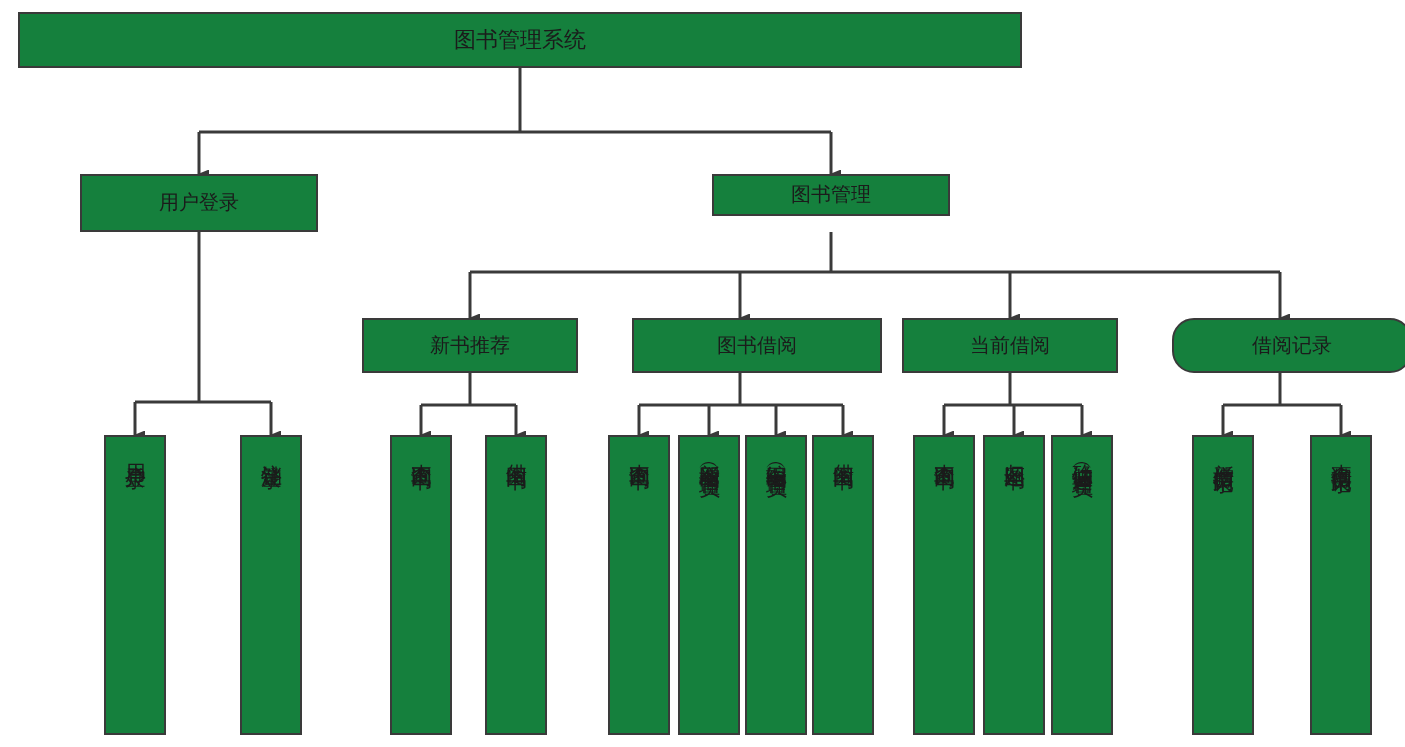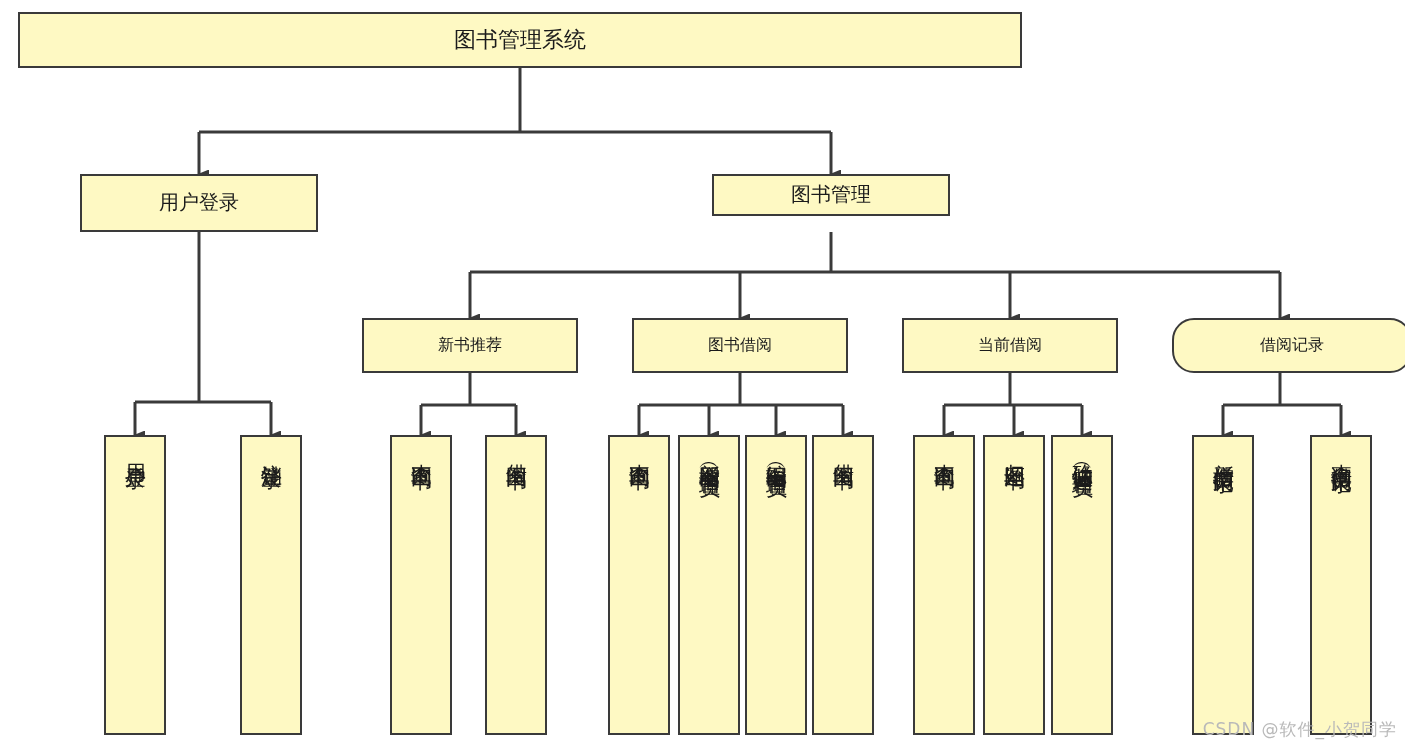--- a/index.html
+++ b/index.html
@@ -13,35 +13,35 @@
   }
   #diagram-root{position:relative;width:1405px;height:747px;}
 
   
   #connector-layer{position:absolute;left:0;top:0;width:1405px;height:747px;}
 
   
   .node{
     position:absolute;
     box-sizing:border-box;
-    background:#fef9c3;
+    background:#15803d;
     border:2px solid #3a3a3a;
     display:flex;
     align-items:center;
     justify-content:center;
     color:#1b1b1b;
     line-height:1.28;
     z-index:2;
   }
   .node .label{ text-align:center; display:block; }
 
   
   .node-root{ font-size:22px; }
   .node-l2{ font-size:20px; }
-  .node-l3{ font-size:16px; }
+  .node-l3{ font-size:20px; }
 
   
   .node-leaf{
     font-size:21px;
     align-items:flex-start;
     justify-content:center;
     padding-top:10px;
   }
   .node-leaf .label{
     writing-mode:vertical-rl;
@@ -118,21 +118,21 @@
   <div id="node-host">
       <div class="node node-l2" id="node-user-login" style="left: 80px; top: 174px; width: 238px; height: 58px;">
         <span class="label">用户登录</span>
       </div>
       <div class="node node-l2" id="node-book-manage" style="left: 712px; top: 174px; width: 238px; height: 42px;">
         <span class="label">图书管理</span>
       </div>
       <div class="node node-l3" id="node-new-book-recommend" style="left: 362px; top: 318px; width: 216px; height: 55px;">
         <span class="label">新书推荐</span>
       </div>
-      <div class="node node-l3" id="node-book-borrow" style="left: 632px; top: 318px; width: 216px; height: 55px;">
+      <div class="node node-l3" id="node-book-borrow" style="left: 632px; top: 318px; width: 250px; height: 55px;">
         <span class="label">图书借阅</span>
       </div>
       <div class="node node-l3" id="node-current-borrow" style="left: 902px; top: 318px; width: 216px; height: 55px; font-family: Liberation Serif, serif;">
         <span class="label">当前借阅</span>
       </div>
       <div class="node node-l3" id="node-borrow-record" style="left: 1172px; top: 318px; width: 240px; height: 55px; border-radius: 22px;">
         <span class="label">借阅记录</span>
       </div>
       <div class="node node-leaf" id="node-leaf-user-login" style="left: 104px; top: 435px; width: 62px; height: 300px;">
         <span class="label">用户登录</span>
@@ -168,14 +168,13 @@
         <span class="label">确认归还（管理员）</span>
       </div>
       <div class="node node-leaf" id="node-leaf-add-record" style="left: 1192px; top: 435px; width: 62px; height: 300px;">
         <span class="label">新增借阅记录</span>
       </div>
       <div class="node node-leaf" id="node-leaf-query-record" style="left: 1310px; top: 435px; width: 62px; height: 300px;">
         <span class="label">查询借阅记录</span>
       </div>
     </div>
 
-  <div id="watermark">CSDN @软件_小贺同学</div>
 </div>
 
 </body></html>

